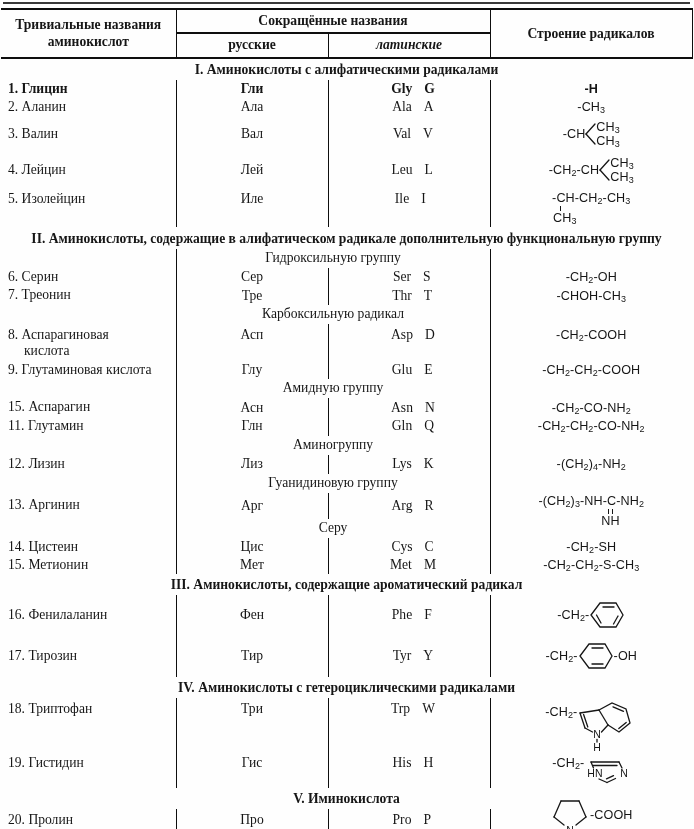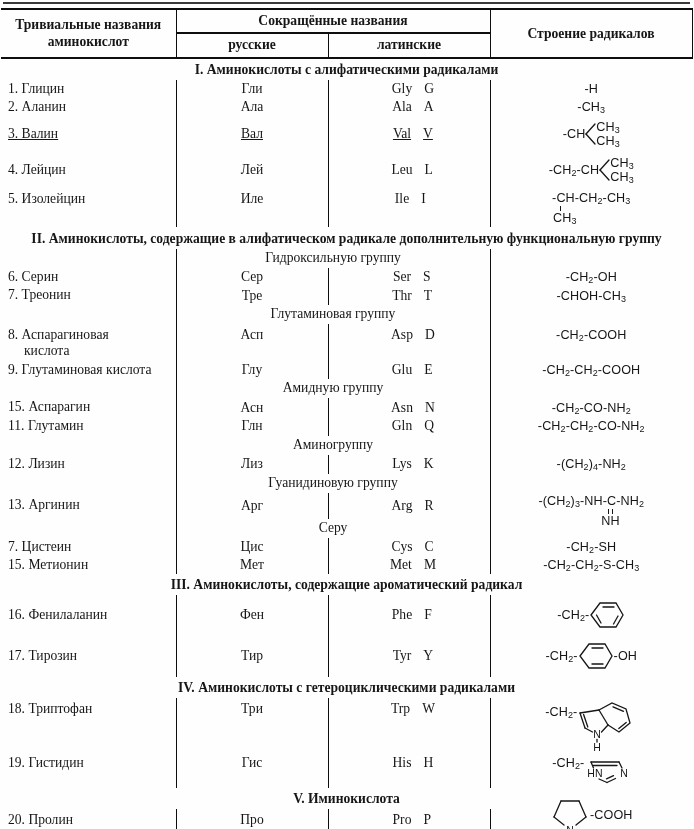--- a/index.html
+++ b/index.html
@@ -15,21 +15,21 @@
   table { border-collapse: collapse; table-layout: fixed; width: 691px; }
   th {
     font-weight: bold; font-size: 13.6px; text-align: center;
     vertical-align: middle; padding: 2px 4px; line-height: 1.3;
   }
   thead th { border-top: 2px solid #0e0e0e; }
   .h-triv  { border-right: 1.4px solid #0e0e0e; border-bottom: 2px solid #0e0e0e; margin-top: 10px; }
   .h-abbr  { border-right: 1.6px solid #0e0e0e; border-bottom: 1.3px solid #0e0e0e; height: 22px; }
   .h-struct{ border-right: 1.6px solid #0e0e0e; border-bottom: 2px solid #0e0e0e; }
   .h-ru, .h-lat { border-right: 1.4px solid #0e0e0e; border-bottom: 2px solid #0e0e0e; height: 25px; }
-  .h-lat { border-right: 1.6px solid #0e0e0e; }
+  .h-lat { border-right: 1.6px solid #0e0e0e; font-style: italic; }
 
   td { font-size: 13.6px; vertical-align: middle; padding: 1px 2px; }
   td.c1 { border-right: 1.3px solid #0e0e0e; padding-left: 7px; text-align: left; line-height: 1.2; }
   td.c2 { border-right: 1.3px solid #0e0e0e; text-align: center; }
   td.c3 { border-right: 1.3px solid #0e0e0e; }
   td.c4 { text-align: center; }
   tr.vtop td { vertical-align: top; padding-top: 3px; }
   tr.section-row td { font-weight: bold; text-align: center; padding: 3px 0 2px 0; }
   tr.subgroup-row td.mid { text-align: center; border-right: 1.3px solid #0e0e0e; padding: 1px 0 2px 0; }
   tr.subgroup-row td.c1e { border-right: 1.3px solid #0e0e0e; }
@@ -75,21 +75,21 @@
       </tr>
       <tr>
         <th class="h-ru">русские</th>
         <th class="h-lat">латинские</th>
       </tr>
     </thead>
     <tbody>
         <tr class="section-row" style="height: 20px;">
           <td colspan="4">I. Аминокислоты с алифатическими радикалами</td>
         </tr>
-        <tr class="" style="height: 17px;">
+        <tr class="" style="height: 17px; font-weight: bold;">
       <td class="c1"><span>1. Глицин</span></td>
       <td class="c2">Гли</td>
       <td class="c3">
         <span class="latwrap">
               <span>Gly</span>
               <span class="lat-letter">G</span>
             </span>
       </td>
       <td class="c4"><span class="chem">-H</span></td>
         </tr>
@@ -97,21 +97,21 @@
       <td class="c1"><span>2. Аланин</span></td>
       <td class="c2">Ала</td>
       <td class="c3">
         <span class="latwrap">
               <span>Ala</span>
               <span class="lat-letter">A</span>
             </span>
       </td>
       <td class="c4"><span class="chem">-CH<sub>3</sub></span></td>
         </tr>
-        <tr class="" style="height: 36px; text-decoration: underline;">
+        <tr class="" style="height: 36px;">
       <td class="c1"><span>3. Валин</span></td>
       <td class="c2">Вал</td>
       <td class="c3">
         <span class="latwrap">
               <span>Val</span>
               <span class="lat-letter">V</span>
             </span>
       </td>
       <td class="c4"><span class="fwrap chem">
               <span>-CH</span>
@@ -183,21 +183,21 @@
       <td class="c3">
         <span class="latwrap">
               <span>Thr</span>
               <span class="lat-letter">T</span>
             </span>
       </td>
       <td class="c4"><span class="chem">-CHOH-CH<sub>3</sub></span></td>
         </tr>
         <tr class="subgroup-row" style="height: 17px;">
           <td class="c1e"></td>
-      <td class="mid" colspan="2">Глутаминовая группу</td>
+      <td class="mid" colspan="2">Карбоксильную радикал</td>
       <td></td>
         </tr>
         <tr class="vtop" style="height: 34px;">
       <td class="c1"><span>8. Аспарагиновая</span><div class="indent2">кислота</div></td>
       <td class="c2">Асп</td>
       <td class="c3">
         <span class="latwrap">
               <span>Asp</span>
               <span class="lat-letter">D</span>
             </span>
@@ -280,21 +280,21 @@
                 </div>
                 <div>NH</div>
               </div></div></td>
         </tr>
         <tr class="subgroup-row" style="height: 17px;">
           <td class="c1e"></td>
       <td class="mid" colspan="2">Серу</td>
       <td></td>
         </tr>
         <tr class="" style="height: 17px;">
-      <td class="c1"><span>7. Цистеин</span></td>
+      <td class="c1"><span>14. Цистеин</span></td>
       <td class="c2">Цис</td>
       <td class="c3">
         <span class="latwrap">
               <span>Cys</span>
               <span class="lat-letter">C</span>
             </span>
       </td>
       <td class="c4"><span class="chem">-CH<sub>2</sub>-SH</span></td>
         </tr>
         <tr class="" style="height: 18px;">

